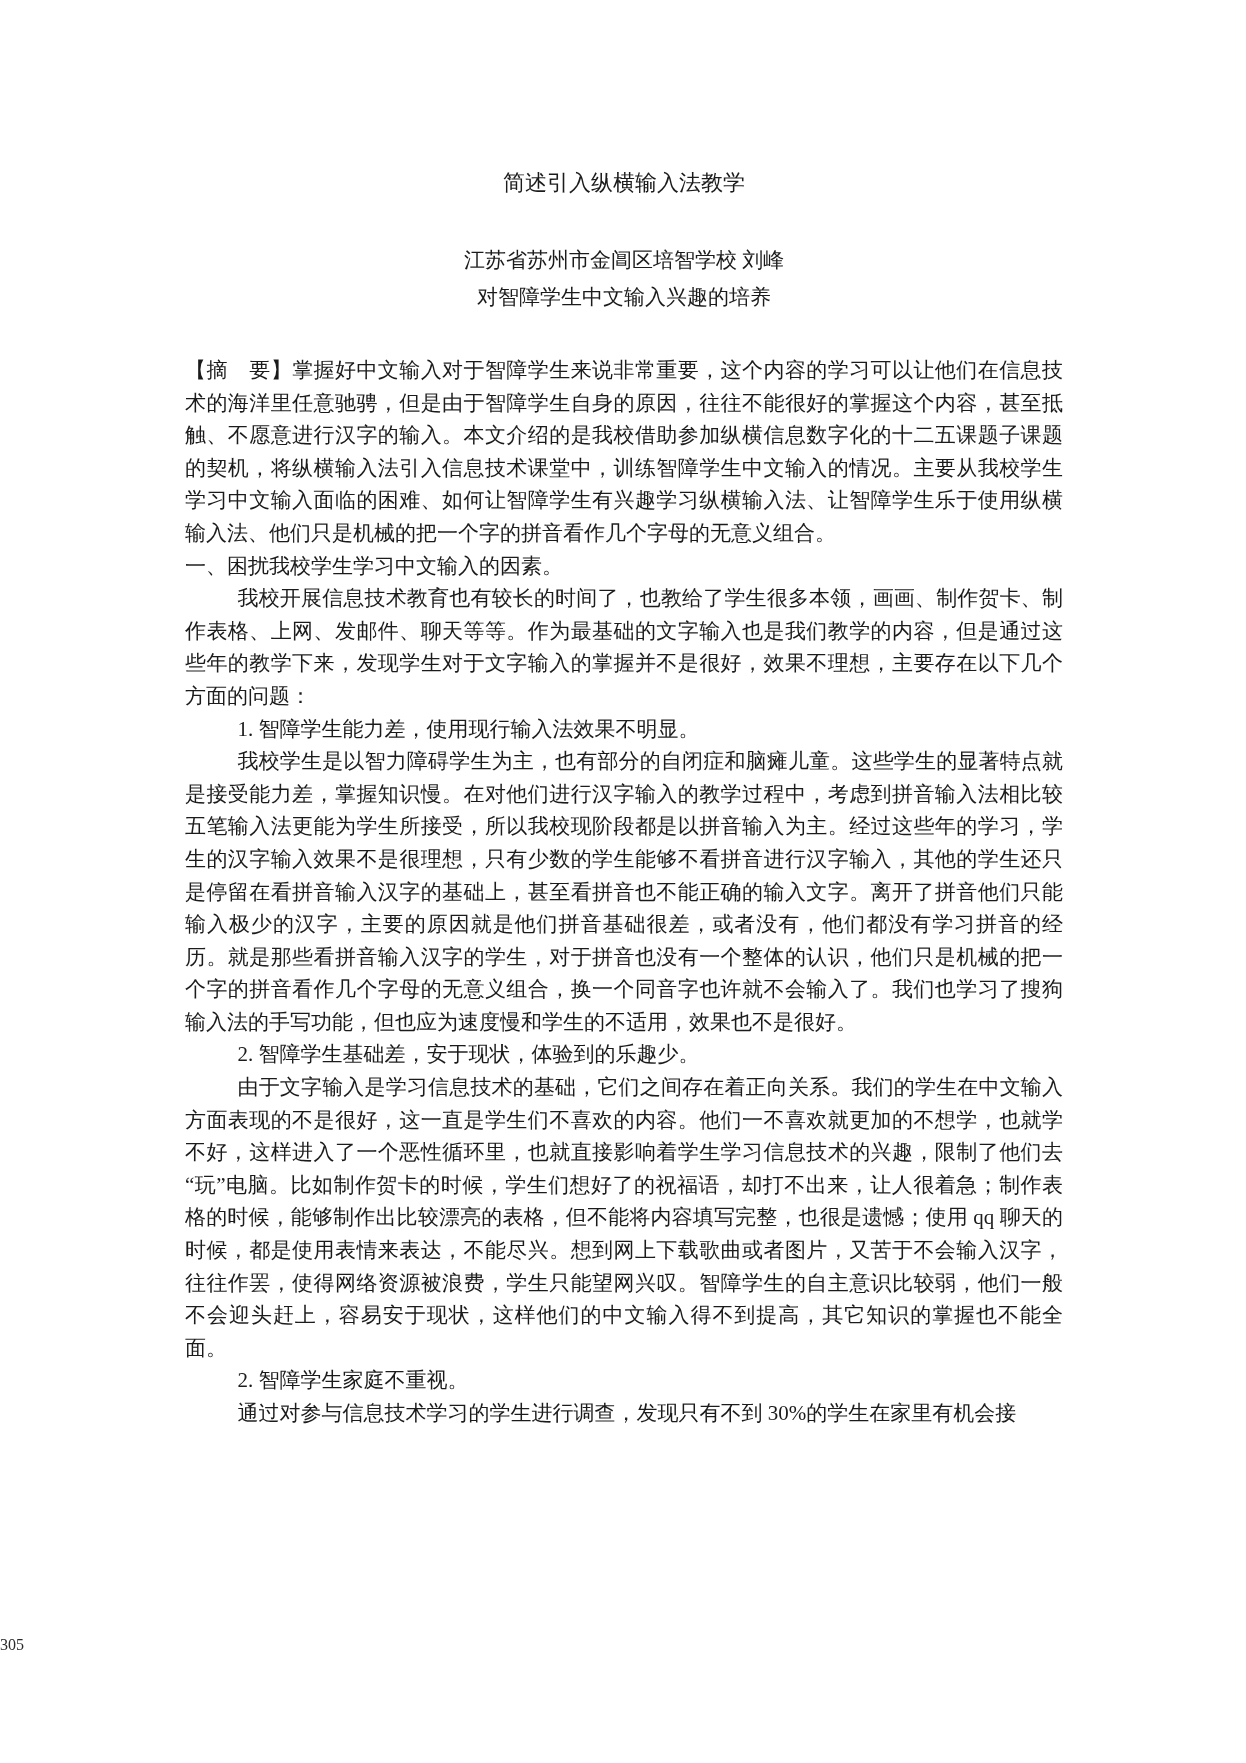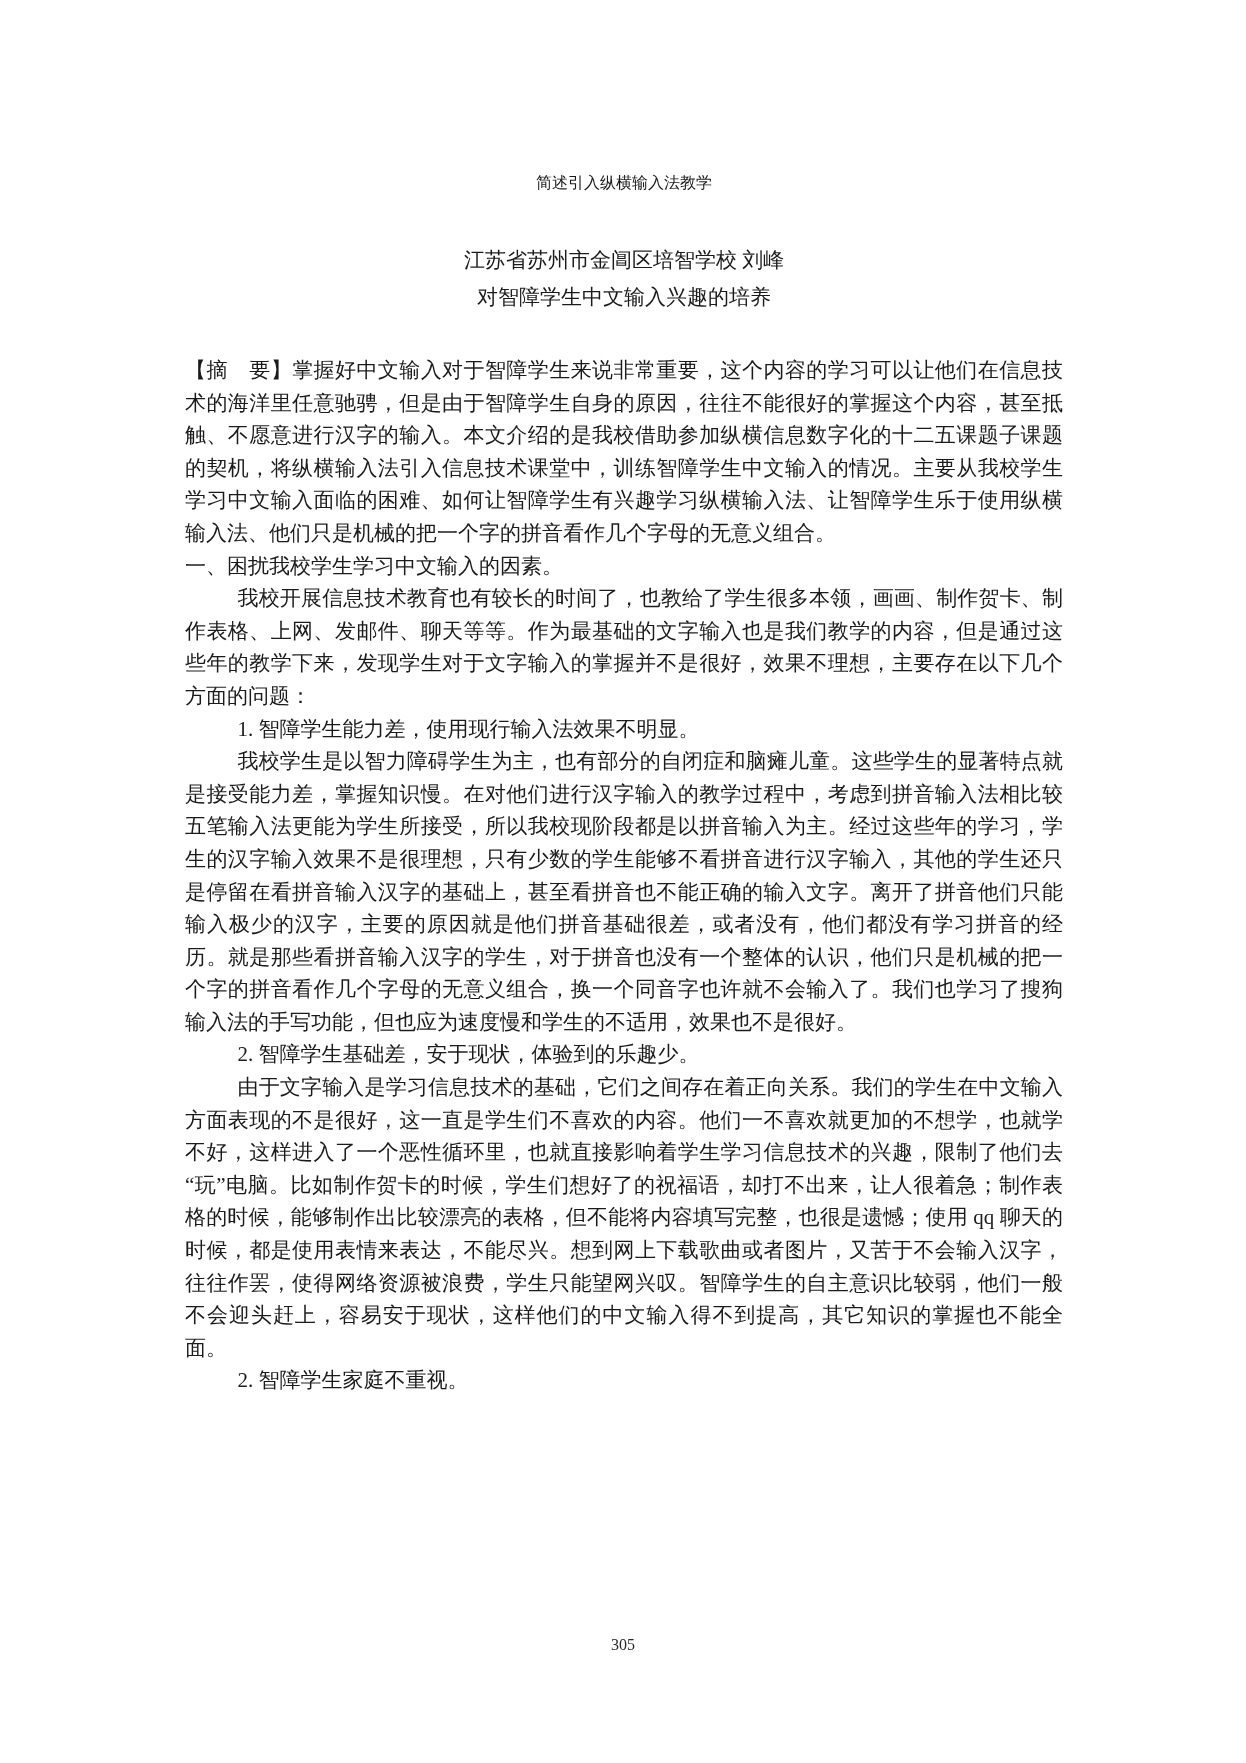--- a/index.html
+++ b/index.html
@@ -16,21 +16,21 @@
     color: #1b1b1b;
     overflow: hidden;
   }
   .content {
     position: absolute;
     left: 185px;
     top: 168px;
     width: 878px;
   }
   .doc-title {
-    font-size: 16px;
+    font-size: 22px;
     line-height: 30px;
     font-weight: normal;
     text-align: center;
     margin: 0;
   }
   .head-block {
     margin-top: 44px;
     text-align: center;
     font-size: 21px;
     line-height: 37px;
@@ -48,21 +48,20 @@
     text-indent: 2.5em;
   }
   .flush {
     text-indent: 0;
   }
   .page-number {
     position: absolute;
     left: 0;
     width: 1246px;
     top: 1636px;
-    text-align: center;
     font-size: 16px;
     color: #2a2a2a;
   }
 </style>
 </head>
 <body>
 
 <div class="page">
   <div class="content">
 
@@ -86,18 +85,19 @@
       <p class="para">1. 智障学生能力差，使用现行输入法效果不明显。</p>
 
       <p class="para">我校学生是以智力障碍学生为主，也有部分的自闭症和脑瘫儿童。这些学生的显著特点就是接受能力差，掌握知识慢。在对他们进行汉字输入的教学过程中，考虑到拼音输入法相比较五笔输入法更能为学生所接受，所以我校现阶段都是以拼音输入为主。经过这些年的学习，学生的汉字输入效果不是很理想，只有少数的学生能够不看拼音进行汉字输入，其他的学生还只是停留在看拼音输入汉字的基础上，甚至看拼音也不能正确的输入文字。离开了拼音他们只能输入极少的汉字，主要的原因就是他们拼音基础很差，或者没有，他们都没有学习拼音的经历。就是那些看拼音输入汉字的学生，对于拼音也没有一个整体的认识，他们只是机械的把一个字的拼音看作几个字母的无意义组合，换一个同音字也许就不会输入了。我们也学习了搜狗输入法的手写功能，但也应为速度慢和学生的不适用，效果也不是很好。</p>
 
       <p class="para">2. 智障学生基础差，安于现状，体验到的乐趣少。</p>
 
       <p class="para">由于文字输入是学习信息技术的基础，它们之间存在着正向关系。我们的学生在中文输入方面表现的不是很好，这一直是学生们不喜欢的内容。他们一不喜欢就更加的不想学，也就学不好，这样进入了一个恶性循环里，也就直接影响着学生学习信息技术的兴趣，限制了他们去“玩”电脑。比如制作贺卡的时候，学生们想好了的祝福语，却打不出来，让人很着急；制作表格的时候，能够制作出比较漂亮的表格，但不能将内容填写完整，也很是遗憾；使用 qq 聊天的时候，都是使用表情来表达，不能尽兴。想到网上下载歌曲或者图片，又苦于不会输入汉字，往往作罢，使得网络资源被浪费，学生只能望网兴叹。智障学生的自主意识比较弱，他们一般不会迎头赶上，容易安于现状，这样他们的中文输入得不到提高，其它知识的掌握也不能全面。</p>
 
       <p class="para">2. 智障学生家庭不重视。</p>
 
+      <p class="para">通过对参与信息技术学习的学生进行调查，发现只有不到 30%的学生在家里有机会接</p>
 
     </div>
   </div>
 
   <div class="page-number">305</div>
 </div>
 
 </body></html>

